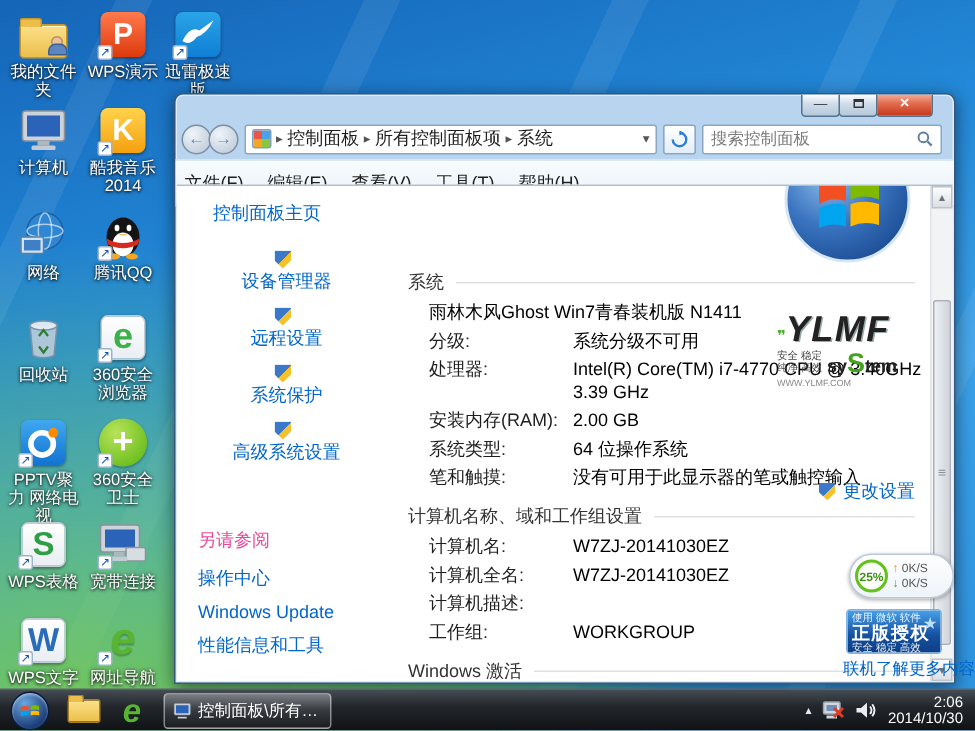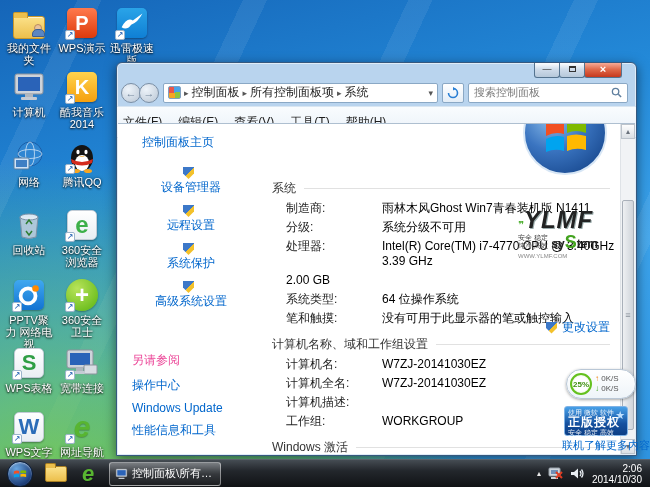--- a/index.html
+++ b/index.html
@@ -361,32 +361,32 @@
 纯净 高效</span>
           <span class="sys"><span>sy</span><b>S</b><span>tem</span></span>
         </div>
         <div class="url">WWW.YLMF.COM</div>
       </div>
 
       <div class="sect sect1">
           <span>系统</span>
         </div>
       <div class="row">
-          <span class="lab">制造商:</span>
           <span class="val">雨林木风Ghost Win7青春装机版 N1411</span>
         </div>
       <div class="row">
           <span class="lab">分级:</span>
           <span class="val link">系统分级不可用</span>
         </div>
       <div class="row">
           <span class="lab">处理器:</span>
           <span class="val">Intel(R) Core(TM) i7-4770 CPU @ 3.40GHz  3.39 GHz</span>
         </div>
       <div class="row">
+          <span class="lab">安装内存(RAM):</span>
           <span class="val">2.00 GB</span>
         </div>
       <div class="row">
           <span class="lab">系统类型:</span>
           <span class="val">64 位操作系统</span>
         </div>
       <div class="row">
           <span class="lab">笔和触摸:</span>
           <span class="val">没有可用于此显示器的笔或触控输入</span>
         </div>

